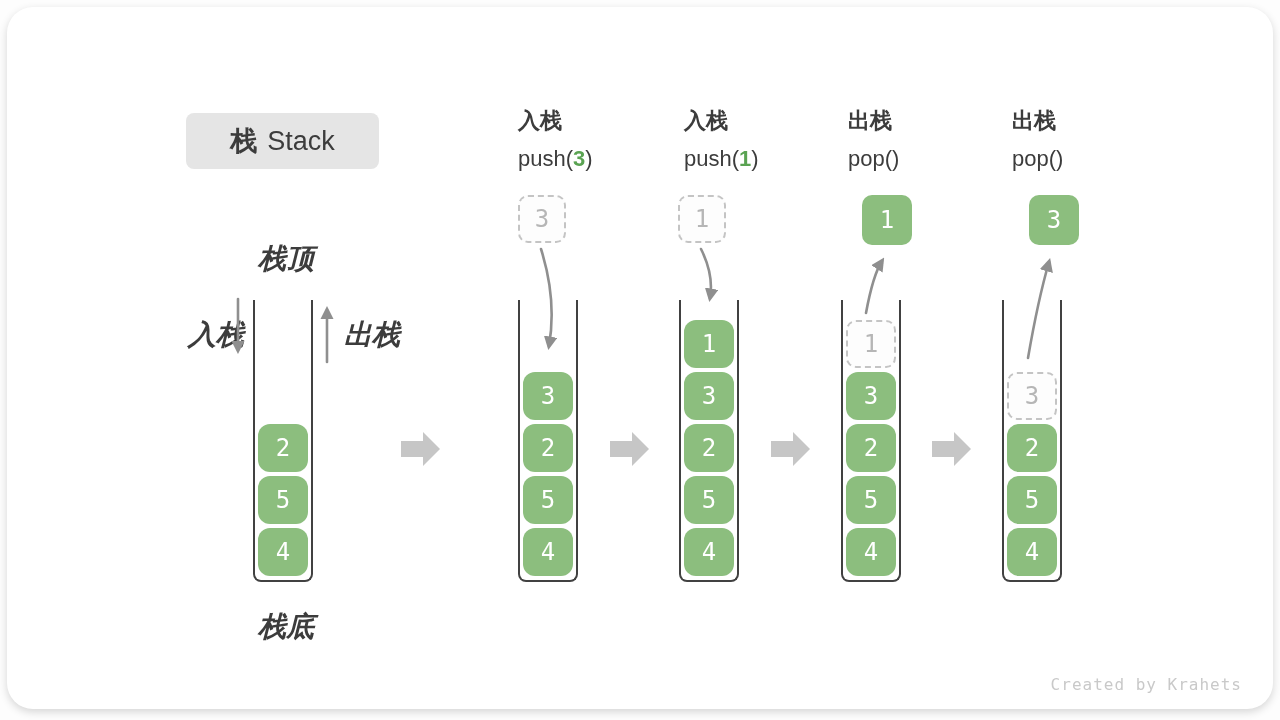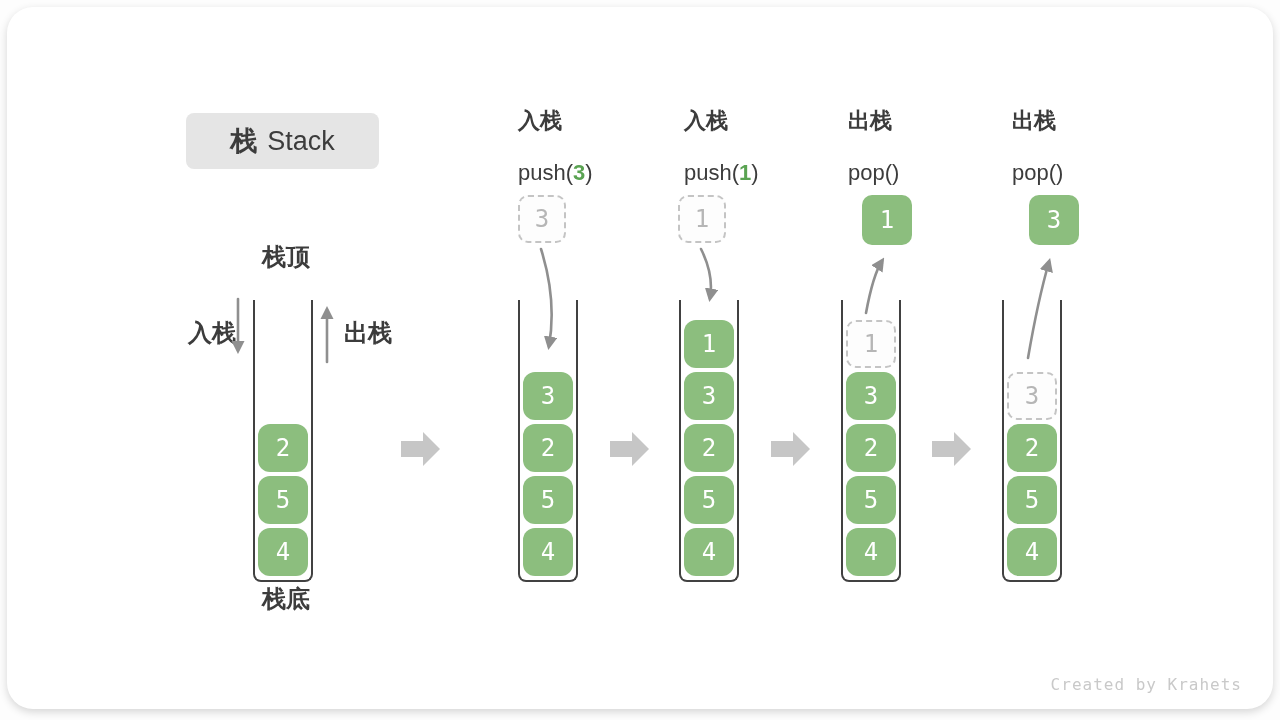--- a/index.html
+++ b/index.html
@@ -21,26 +21,26 @@
   .title-badge{
     position:absolute;left:186px;top:113px;width:193px;height:56px;
     background:var(--badge-bg,#e5e5e5);border-radius:8px;
     display:flex;align-items:center;justify-content:center;gap:10px;
     font-size:27px;color:var(--ink,#3c3c3c);
   }
   .title-badge .zh{font-weight:700;}
   .code,.mono{font-family:Liberation Sans, sans-serif;}
 
   
-  .zh-label{font-size:24px;font-weight:700;color:var(--ink,#3c3c3c);line-height:1;}
+  .zh-label{font-size:28px;font-weight:700;color:var(--ink,#3c3c3c);line-height:1;font-style:italic;}
   .center{text-align:center;}
 
   
   .op-zh{font-size:22px;font-weight:700;line-height:1;}
-  .op-code{font-size:22px;line-height:1;margin-top:30px;color:var(--ink,#3c3c3c);}
+  .op-code{font-size:22px;line-height:1;margin-top:16px;color:var(--ink,#3c3c3c);}
   .op-code .arg{color:var(--accent-green,#5aa352);font-weight:700;}
 
   
   .well{
     position:absolute;top:300px;width:60px;height:282px;box-sizing:border-box;
     border-left:2px solid #414141;border-right:2px solid #414141;border-bottom:2px solid #414141;
     border-radius:0 0 8px 8px;background:#ffffff;
   }
 
   
@@ -76,21 +76,21 @@
 <div class="card"></div>
 
 <div class="stage">
 
   <div class="title-badge">
     <span class="zh">栈</span>
       <span class="code">Stack</span>
   </div>
 
   <div class="abs zh-label center" style="left:240px;top:245px;width:92px">栈顶</div>
-  <div class="abs zh-label center" style="left:240px;top:587px;width:92px">栈底</div>
+  <div class="abs zh-label center" style="left:240px;top:613px;width:92px">栈底</div>
   <div class="abs zh-label" style="left:188px;top:321px">入栈</div>
   <div class="abs zh-label" style="left:344px;top:321px">出栈</div>
 
   <div class="abs" style="left:518px;top:110px">
     <div class="op-zh">入栈</div>
     <div class="op-code code"><span>push(</span><span class="arg">3</span><span>)</span></div>
   </div>
   <div class="abs" style="left:684px;top:110px">
     <div class="op-zh">入栈</div>
     <div class="op-code code"><span>push(</span><span class="arg">1</span><span>)</span></div>

